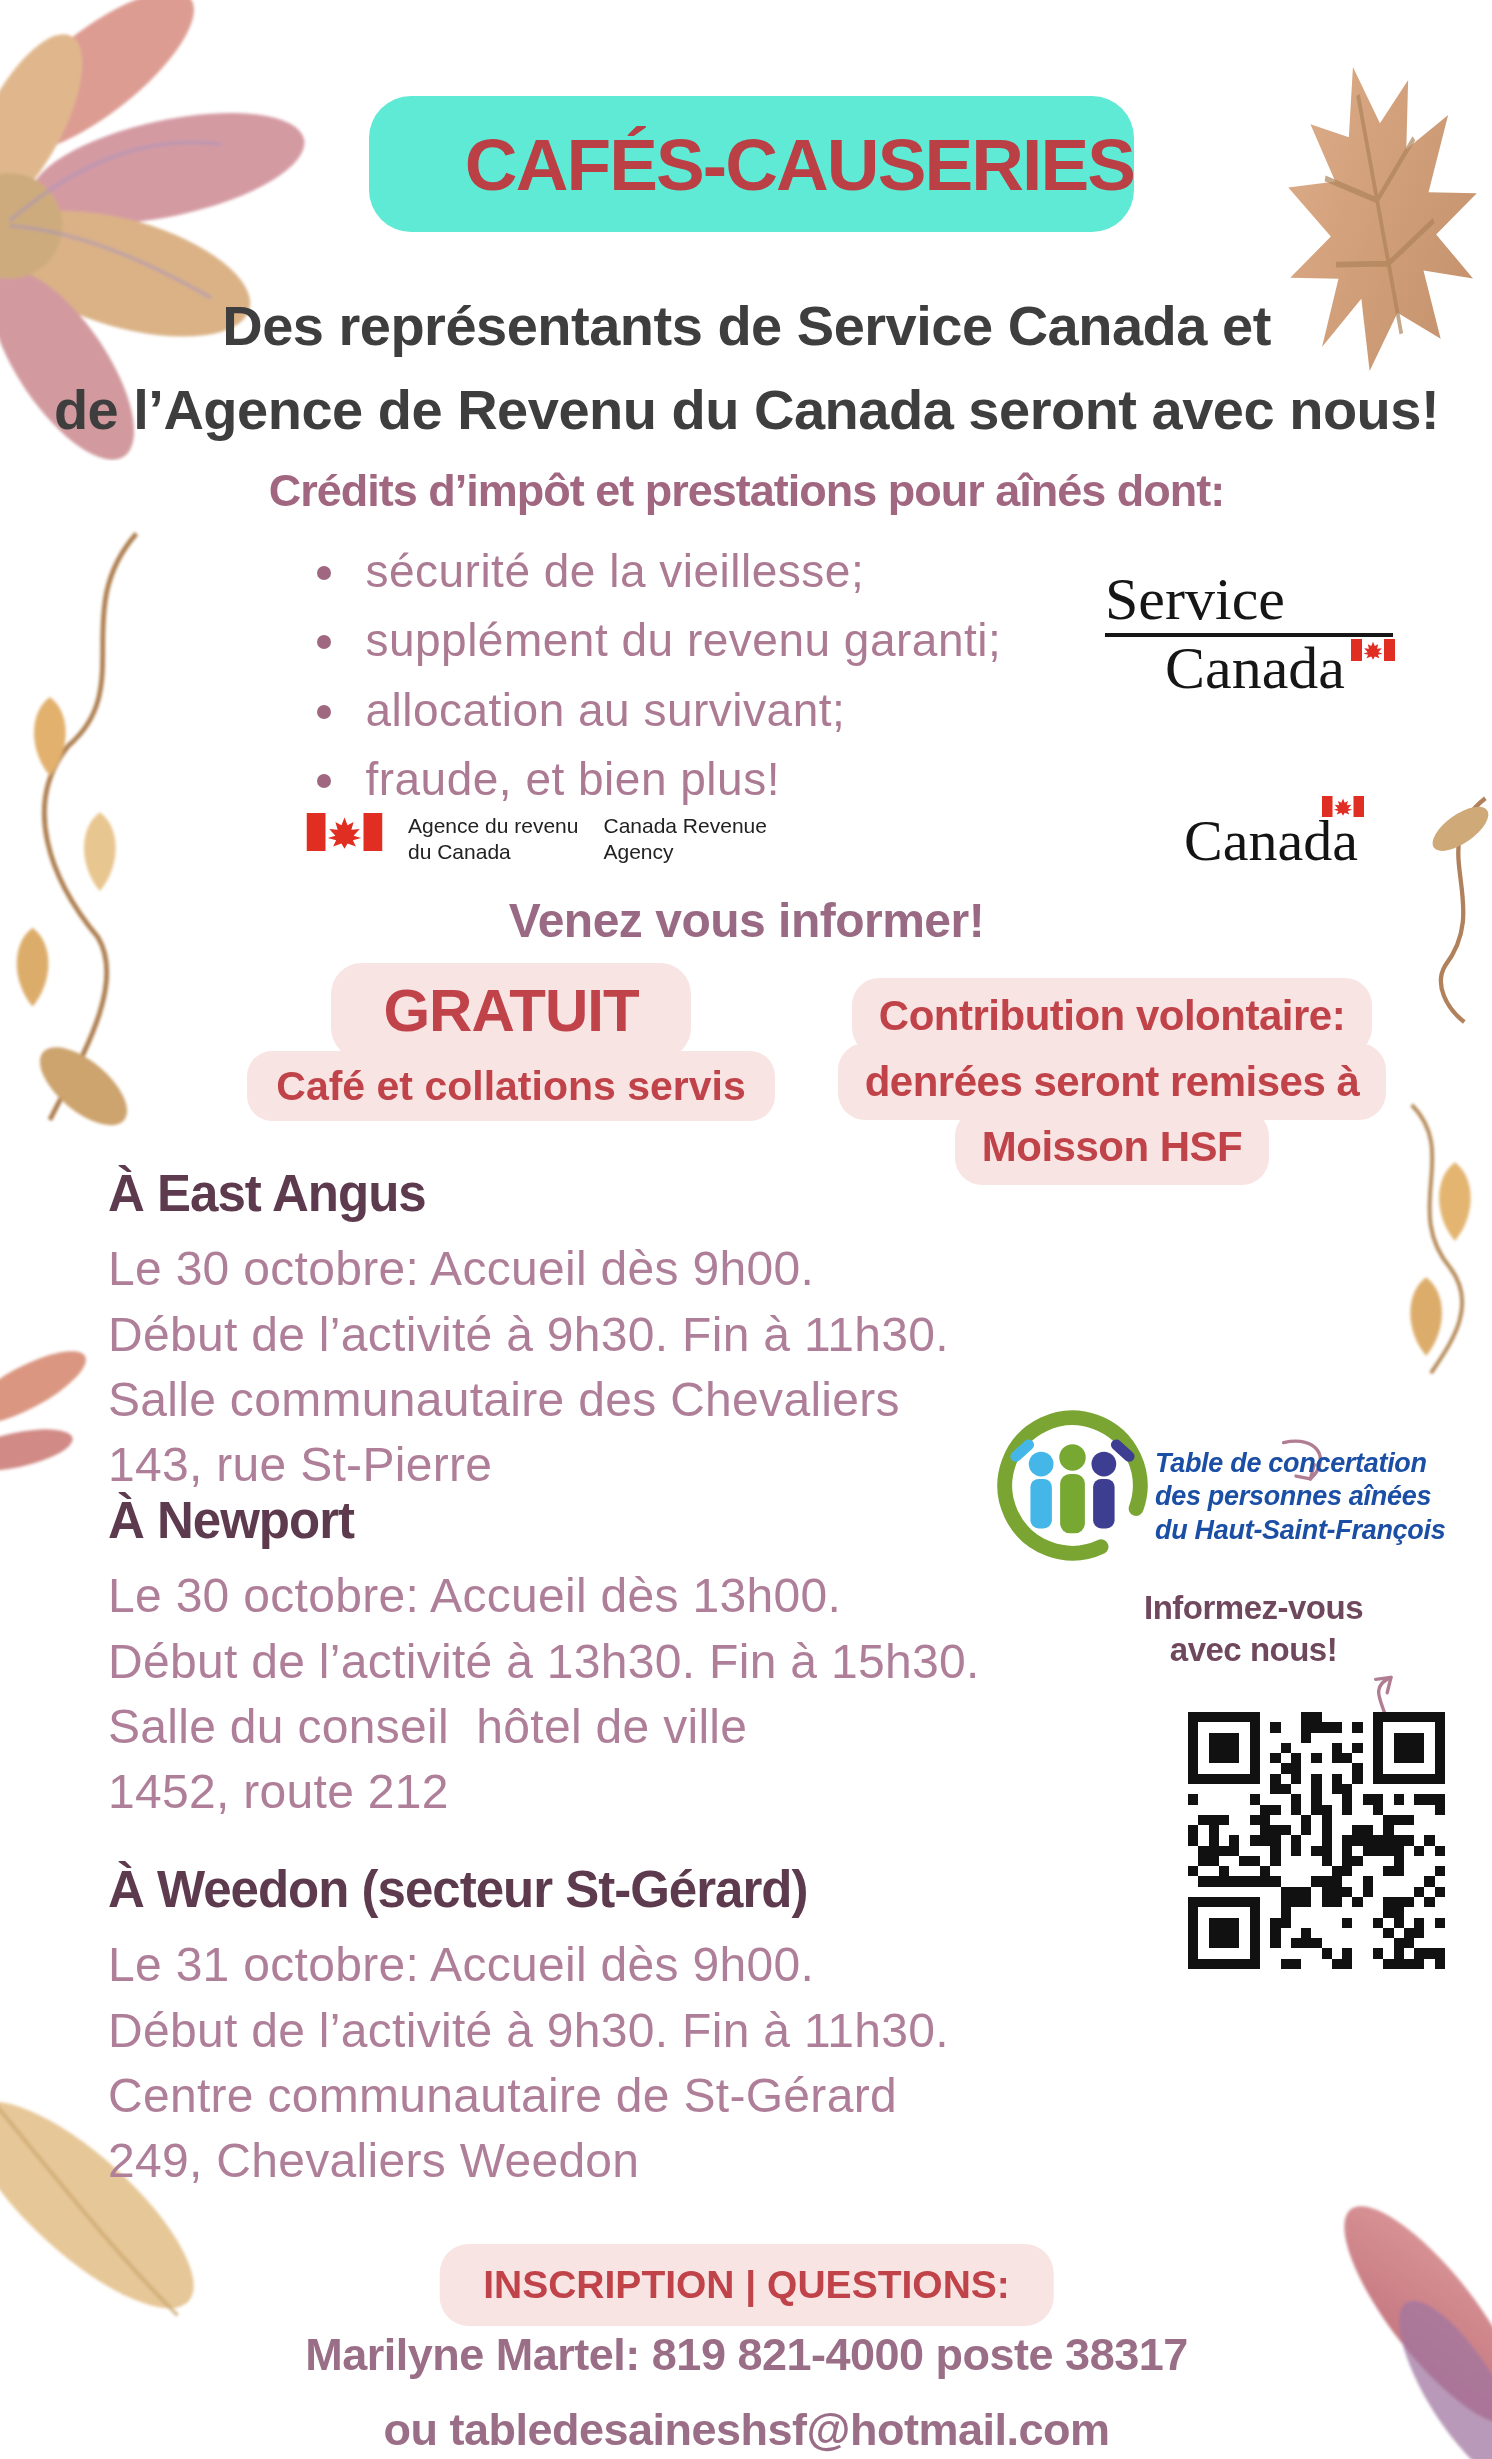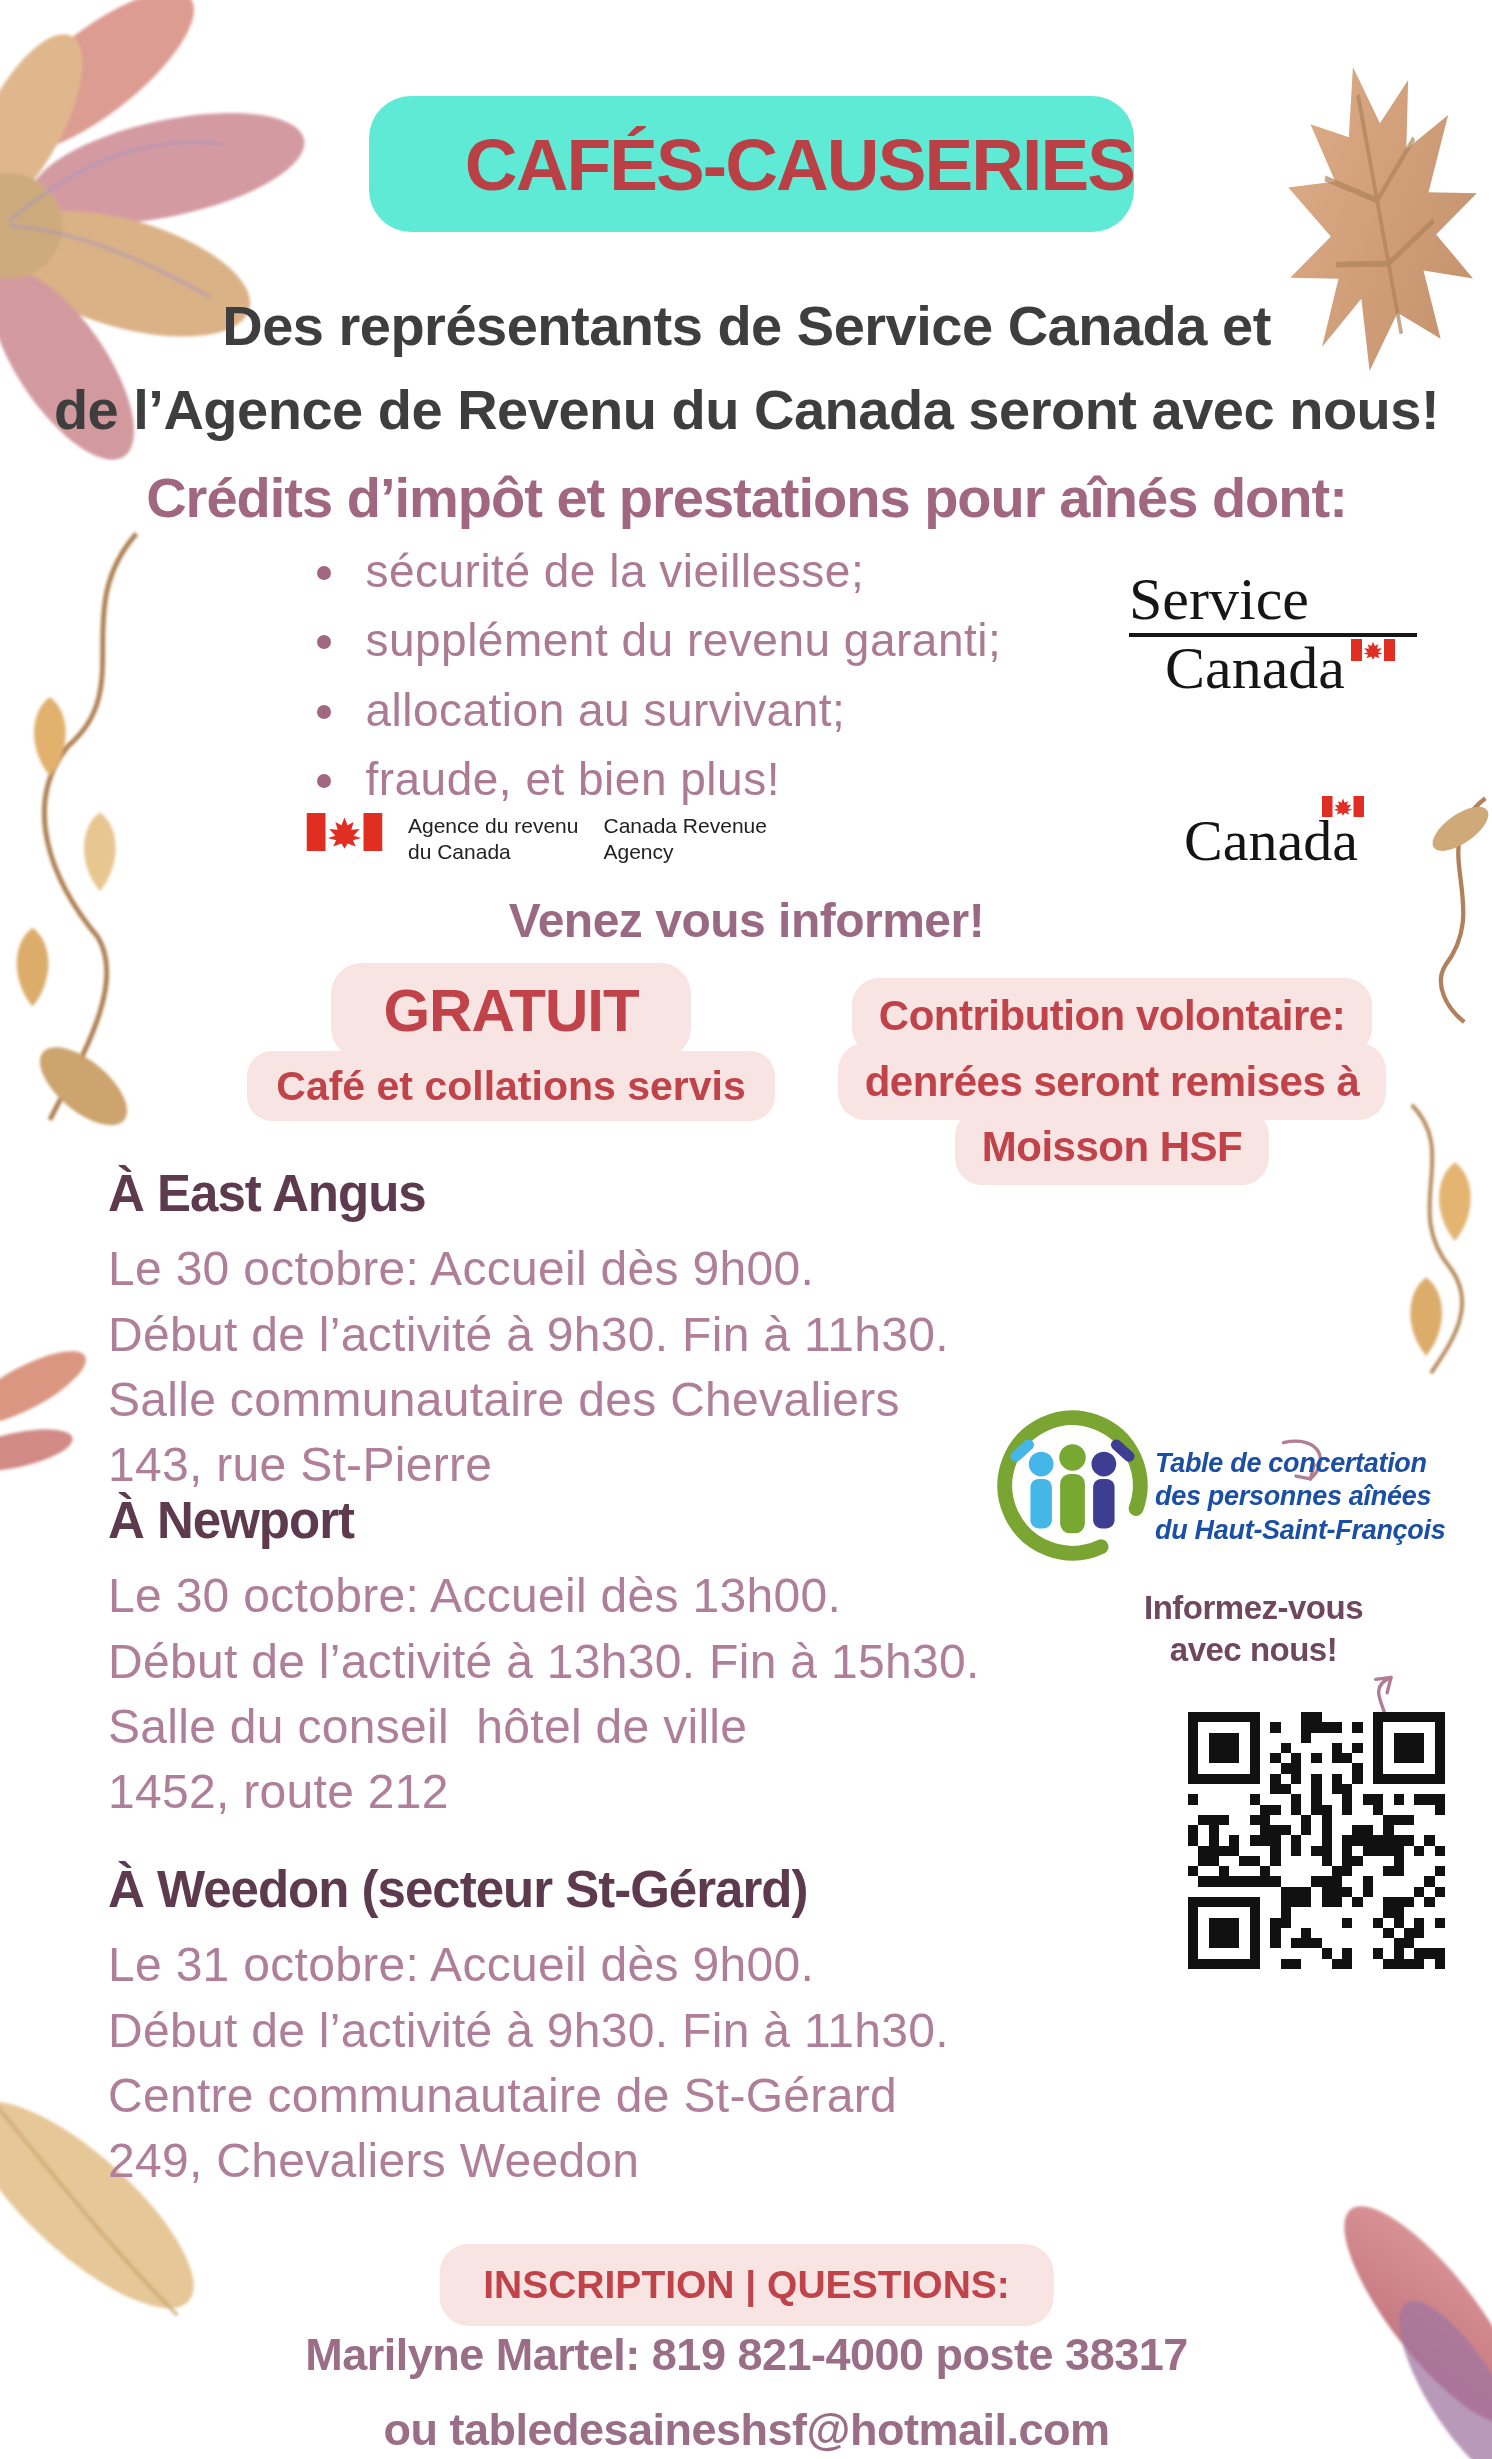--- a/index.html
+++ b/index.html
@@ -12,29 +12,29 @@
   .title-box{left:369px;top:96px;width:765px;height:136px;background:#5eead4;border-radius:42px;
              display:flex;align-items:center;justify-content:flex-end;}
   .title-text{color:#bb4046;font-size:73px;font-weight:bold;letter-spacing:-1.9px;}
 
   
   .intro{left:0;top:284px;width:1493px;text-align:center;color:#3e3e3e;font-size:56px;
          font-weight:bold;line-height:1.5;letter-spacing:-0.5px;}
 
   
   .benefits-heading{left:0;top:465px;width:1493px;text-align:center;color:#a26780;
-                    font-size:56px;font-weight:bold;letter-spacing:-1px;}
+                    font-size:45px;font-weight:bold;letter-spacing:-1px;}
   .benefits{left:317px;top:544px;}
   .benefits ul{margin:0;padding-left:35px;}
   .benefits li{font-size:46px;color:#ac7b93;margin-bottom:15.4px;letter-spacing:0.5px;padding-left:13.4px;}
   .benefits li::marker{color:#a06880;}
 
   
   .sc-logo{left:1105px;top:569px;color:#161616;font-family:"Liberation Serif",serif;}
-  .sc-l1{display:block;width:288px;font-size:60px;line-height:1;border-bottom:4.8px solid #161616;padding-bottom:3.8px;margin-left:24px;}
+  .sc-l1{display:block;width:288px;font-size:60px;line-height:1;border-bottom:4.8px solid #161616;padding-bottom:3.8px;}
   .sc-row2{display:flex;align-items:flex-start;margin-left:60px;margin-top:0px;}
   .sc-l2{font-size:60px;line-height:1.05;}
   .sc-flag{width:44px;height:22px;margin-left:5.8px;margin-top:1.9px;}
 
   
   .cra{left:306px;top:813px;display:flex;gap:25px;align-items:flex-start;}
   .cra-flag{width:77px;height:38px;}
   .cra-col{font-size:21px;line-height:1.25;color:#222;}
 
   

